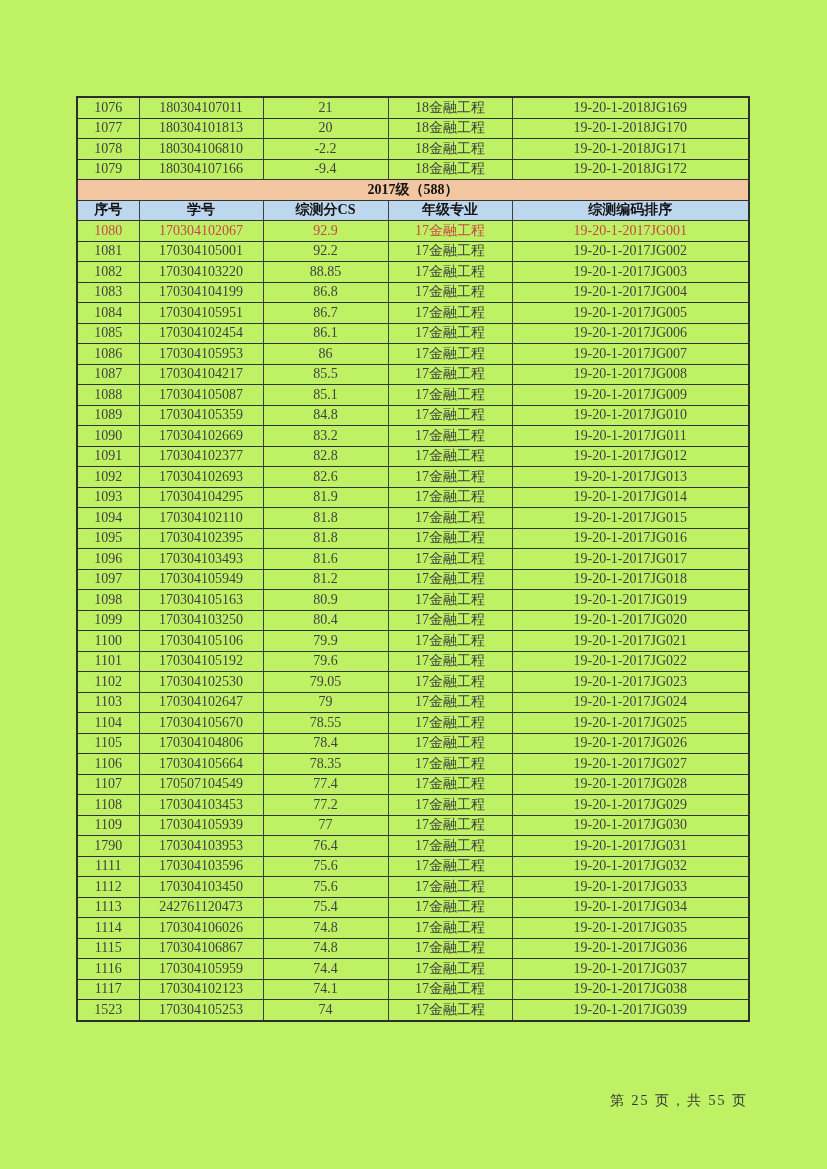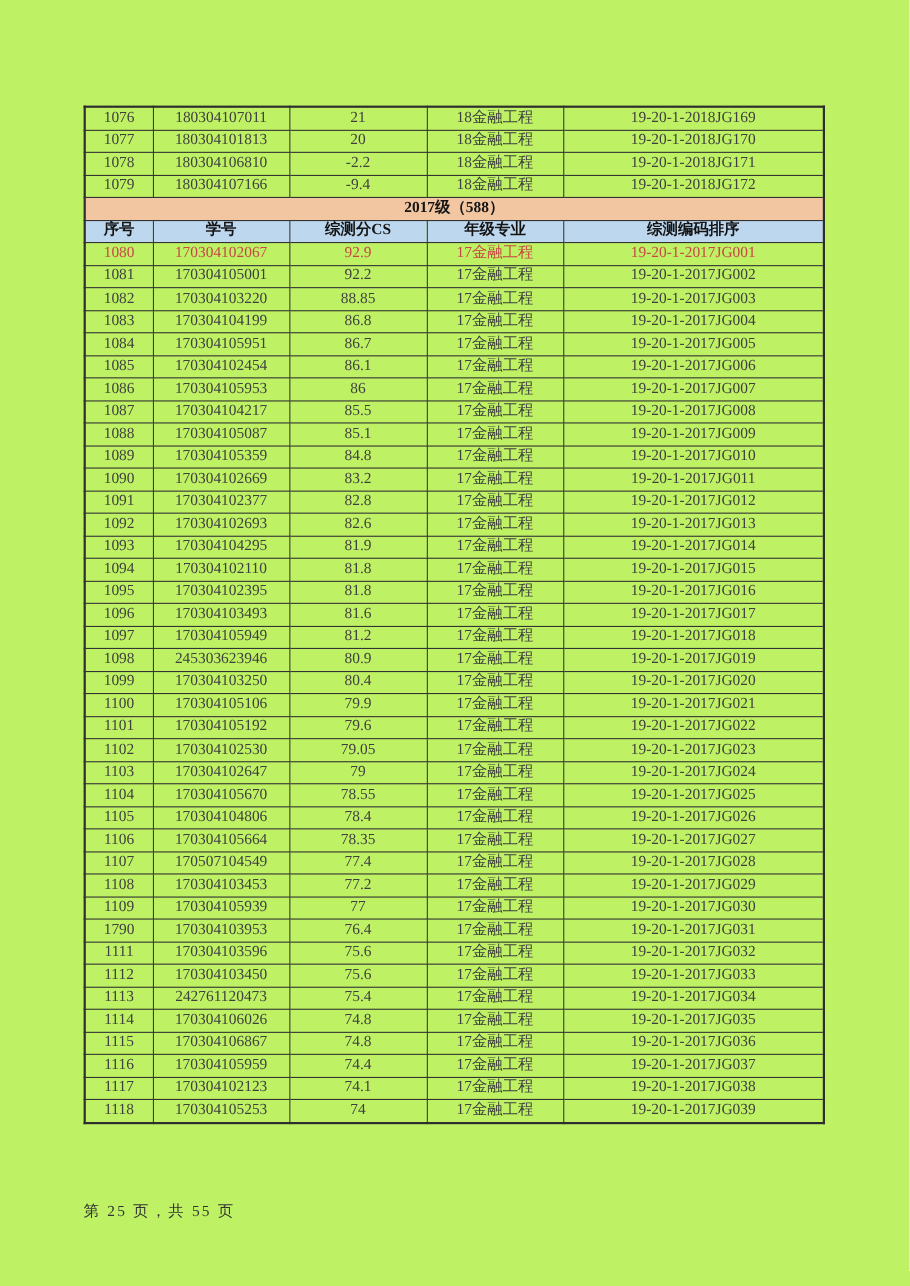--- a/index.html
+++ b/index.html
@@ -54,21 +54,21 @@
   }
   tr.hl td {
     color: var(--hl-text, #C94747);
     text-align: center;
   }
   .footer {
     position: absolute;
     left: 76px;
     top: 1092px;
     width: 672px;
-    text-align: left;
+    text-align: right;
     font-size: 14px;
     color: #333333;
     letter-spacing: 2px;
     font-family: "Liberation Serif", "DejaVu Serif", serif;
   }
 </style>
 </head>
 <body>
 
 <div class="page" style="background: #bef264;">
@@ -248,21 +248,21 @@
         </tr>
         <tr>
           <td>1097</td>
           <td>170304105949</td>
           <td>81.2</td>
           <td>17金融工程</td>
           <td>19-20-1-2017JG018</td>
         </tr>
         <tr>
           <td>1098</td>
-          <td>245303623946</td>
+          <td>170304105163</td>
           <td>80.9</td>
           <td>17金融工程</td>
           <td>19-20-1-2017JG019</td>
         </tr>
         <tr>
           <td>1099</td>
           <td>170304103250</td>
           <td>80.4</td>
           <td>17金融工程</td>
           <td>19-20-1-2017JG020</td>
@@ -387,21 +387,21 @@
           <td>19-20-1-2017JG037</td>
         </tr>
         <tr>
           <td>1117</td>
           <td>170304102123</td>
           <td>74.1</td>
           <td>17金融工程</td>
           <td>19-20-1-2017JG038</td>
         </tr>
         <tr>
-          <td>1118</td>
+          <td>1523</td>
           <td>170304105253</td>
           <td>74</td>
           <td>17金融工程</td>
           <td>19-20-1-2017JG039</td>
         </tr>
       </tbody>
   </table>
 
   <div class="footer">第 25 页，共 55 页</div>
 

